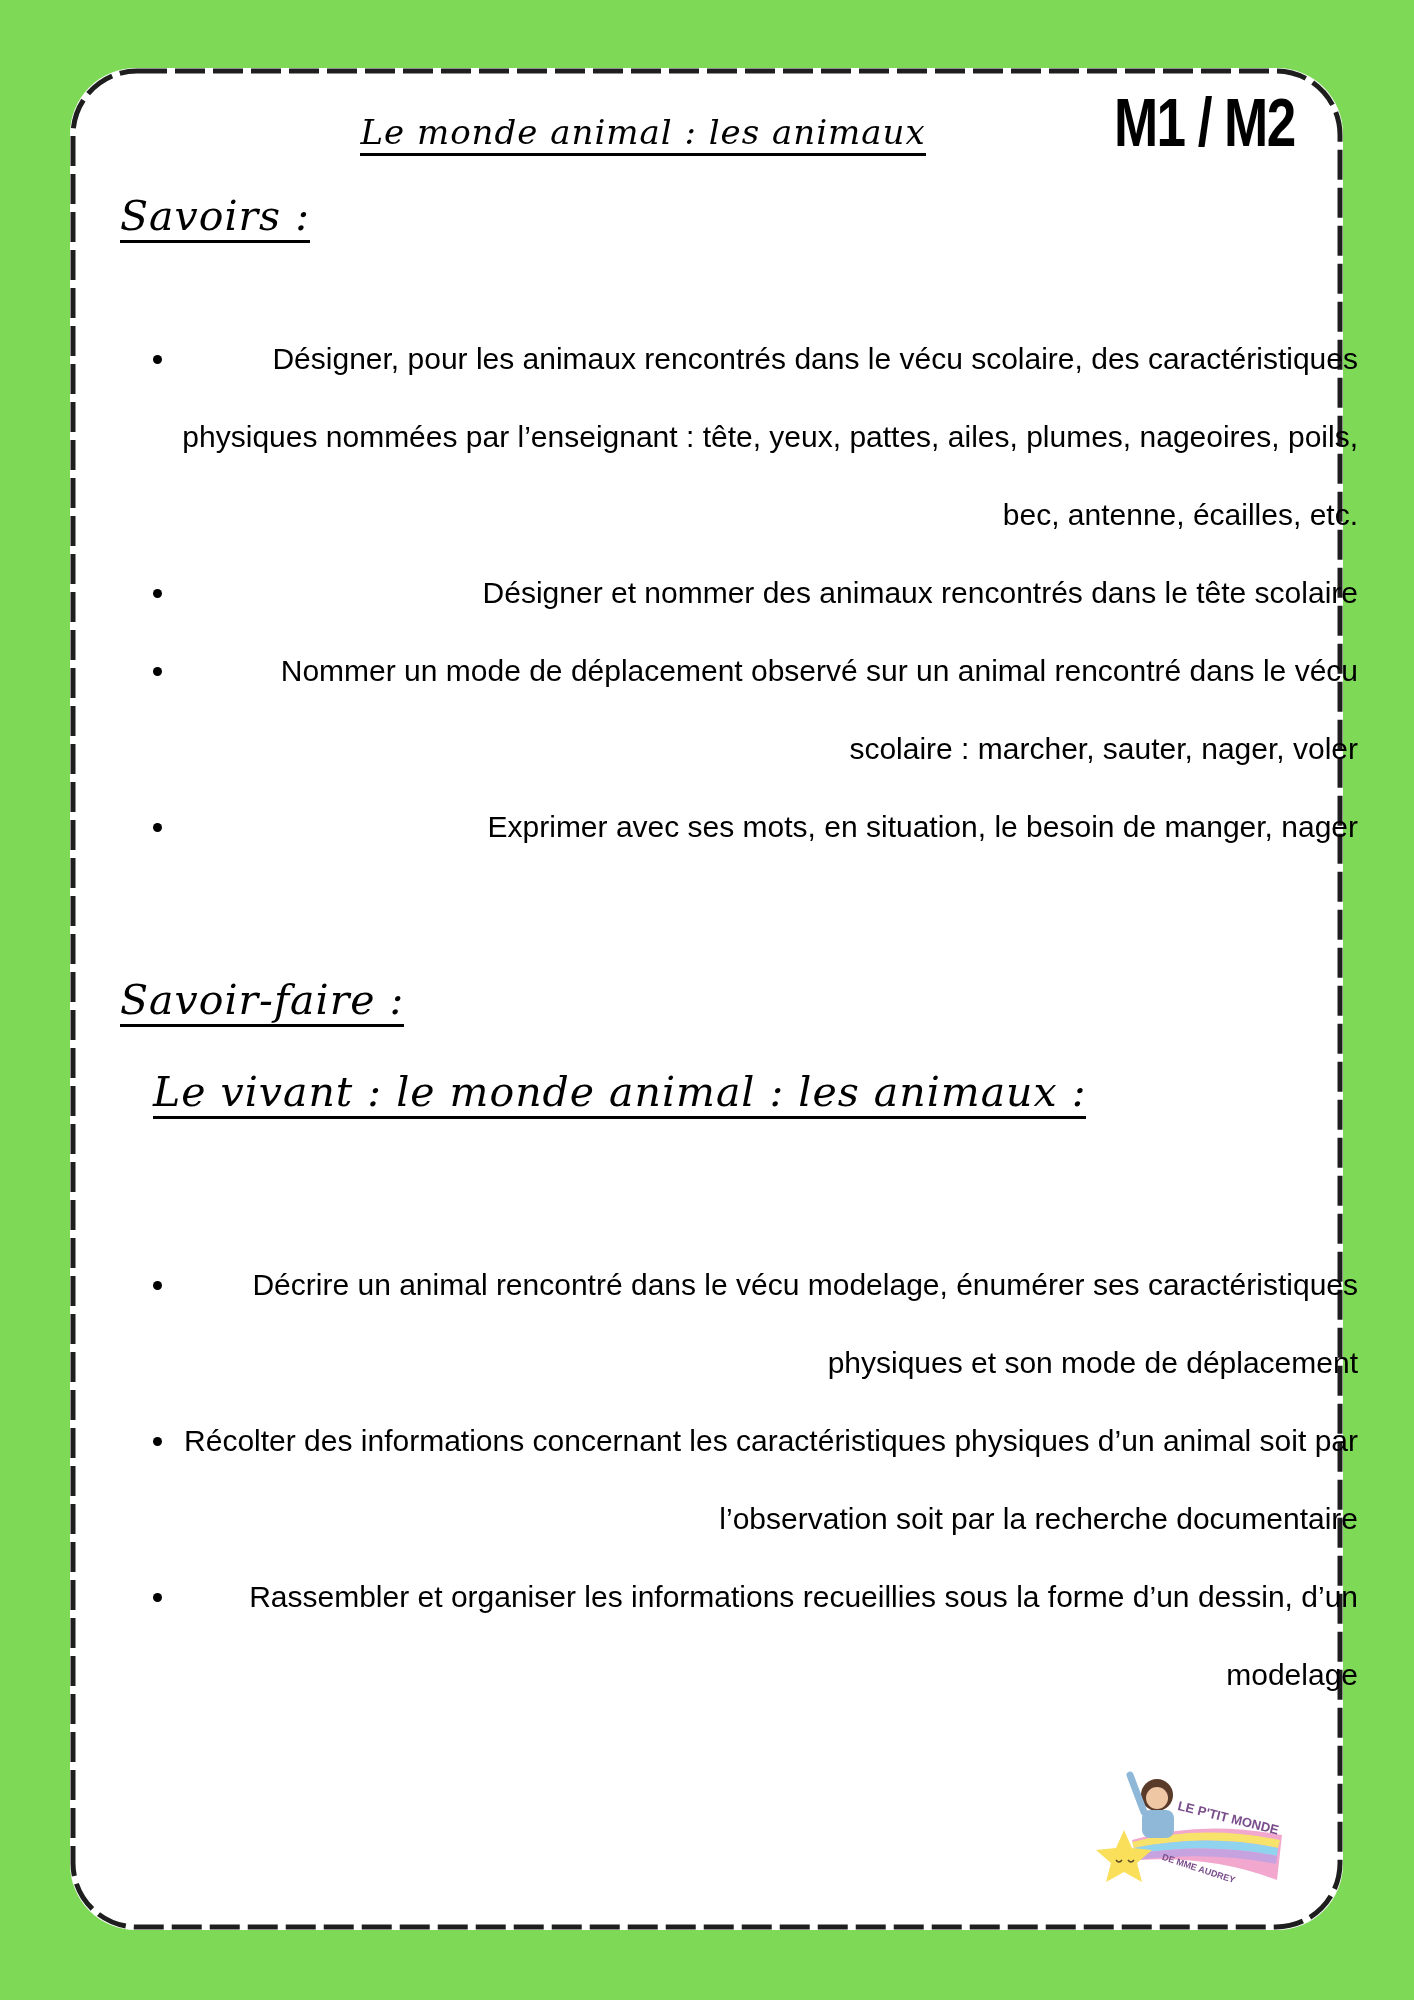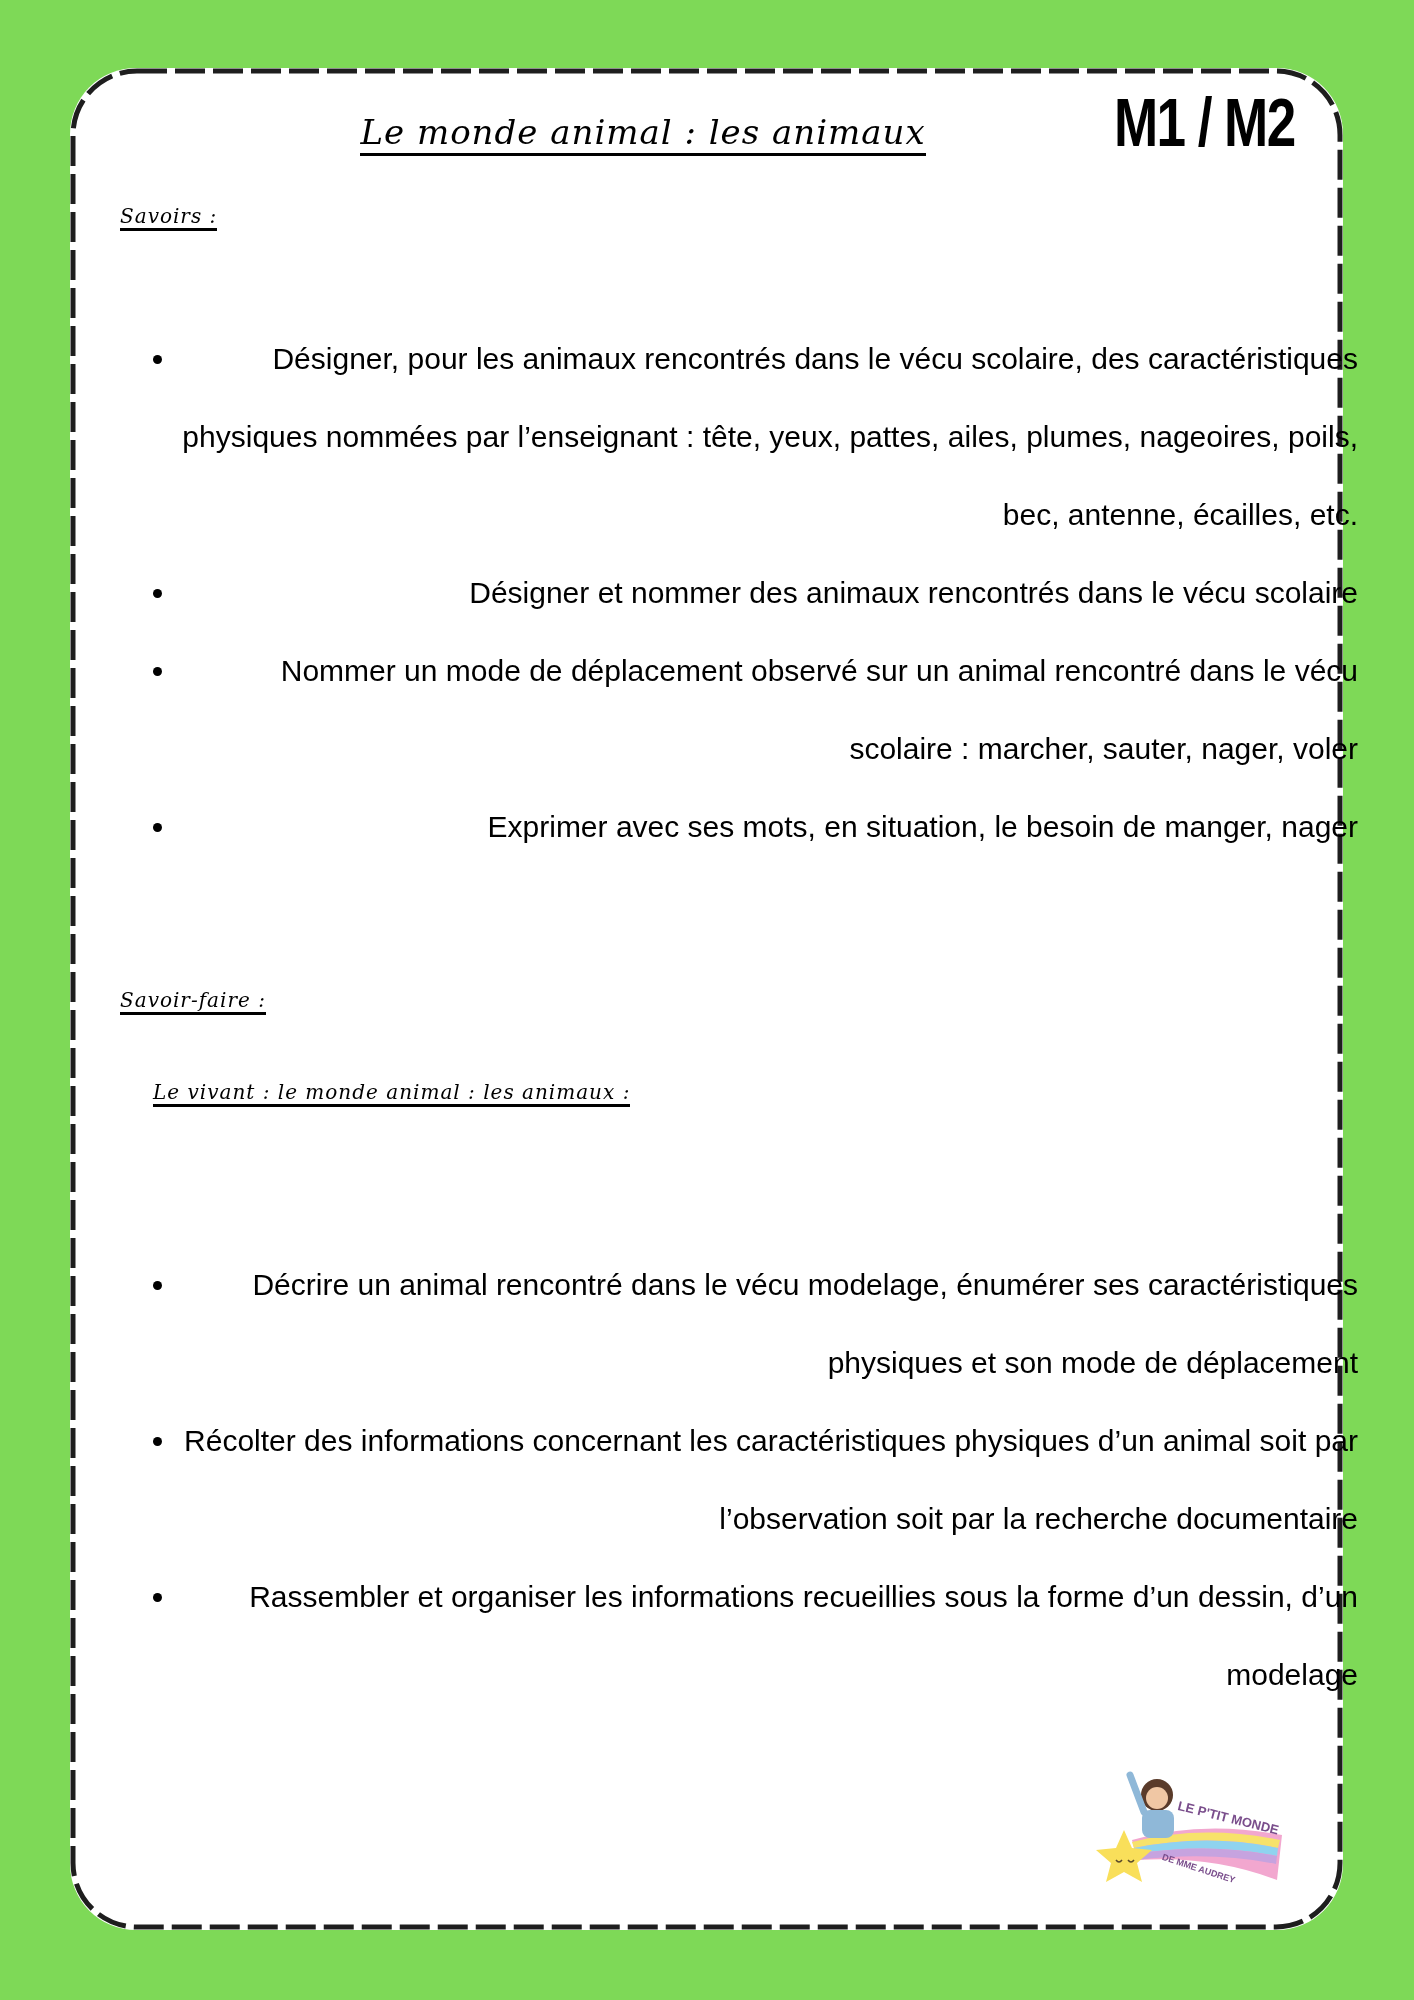--- a/index.html
+++ b/index.html
@@ -49,21 +49,21 @@
   .title span {
     border-bottom:3px solid #000;
     padding-bottom:1px;
     letter-spacing:1px;
   }
   .cursive-heading {
     position:absolute;
     left:120px;
     font-family:"DejaVu Serif", serif;
     font-style:italic;
-    font-size:20px;
+    font-size:41px;
     line-height:40px;
   }
   .cursive-heading span {
     border-bottom:3px solid #000;
     letter-spacing:1px;
   }
   ul.items {
     position:absolute;
     left:120px;
     width:1180px;
@@ -103,21 +103,21 @@
 <div class="title">
   <span>Le monde animal : les animaux</span>
 </div>
 
 <div class="cursive-heading" style="top:196px;">
   <span>Savoirs :</span>
 </div>
 
 <ul class="items" style="top:320px;">
   <li>Désigner, pour les animaux rencontrés dans le vécu scolaire, des caractéristiques physiques nommées par l’enseignant : tête, yeux, pattes, ailes, plumes, nageoires, poils, bec, antenne, écailles, etc.</li>
-  <li>Désigner et nommer des animaux rencontrés dans le vécu scolaire</li>
+  <li>Désigner et nommer des animaux rencontrés dans le tête scolaire</li>
   <li>Nommer un mode de déplacement observé sur un animal rencontré dans le vécu scolaire : marcher, sauter, nager, voler</li>
   <li>Exprimer avec ses mots, en situation, le besoin de manger, nager</li>
 </ul>
 
 <div class="cursive-heading" style="top:980px;">
   <span>Savoir-faire :</span>
 </div>
 
 <div class="cursive-heading" style="top:1072px;margin-left:33px;">
   <span>Le vivant : le monde animal : les animaux :</span>

